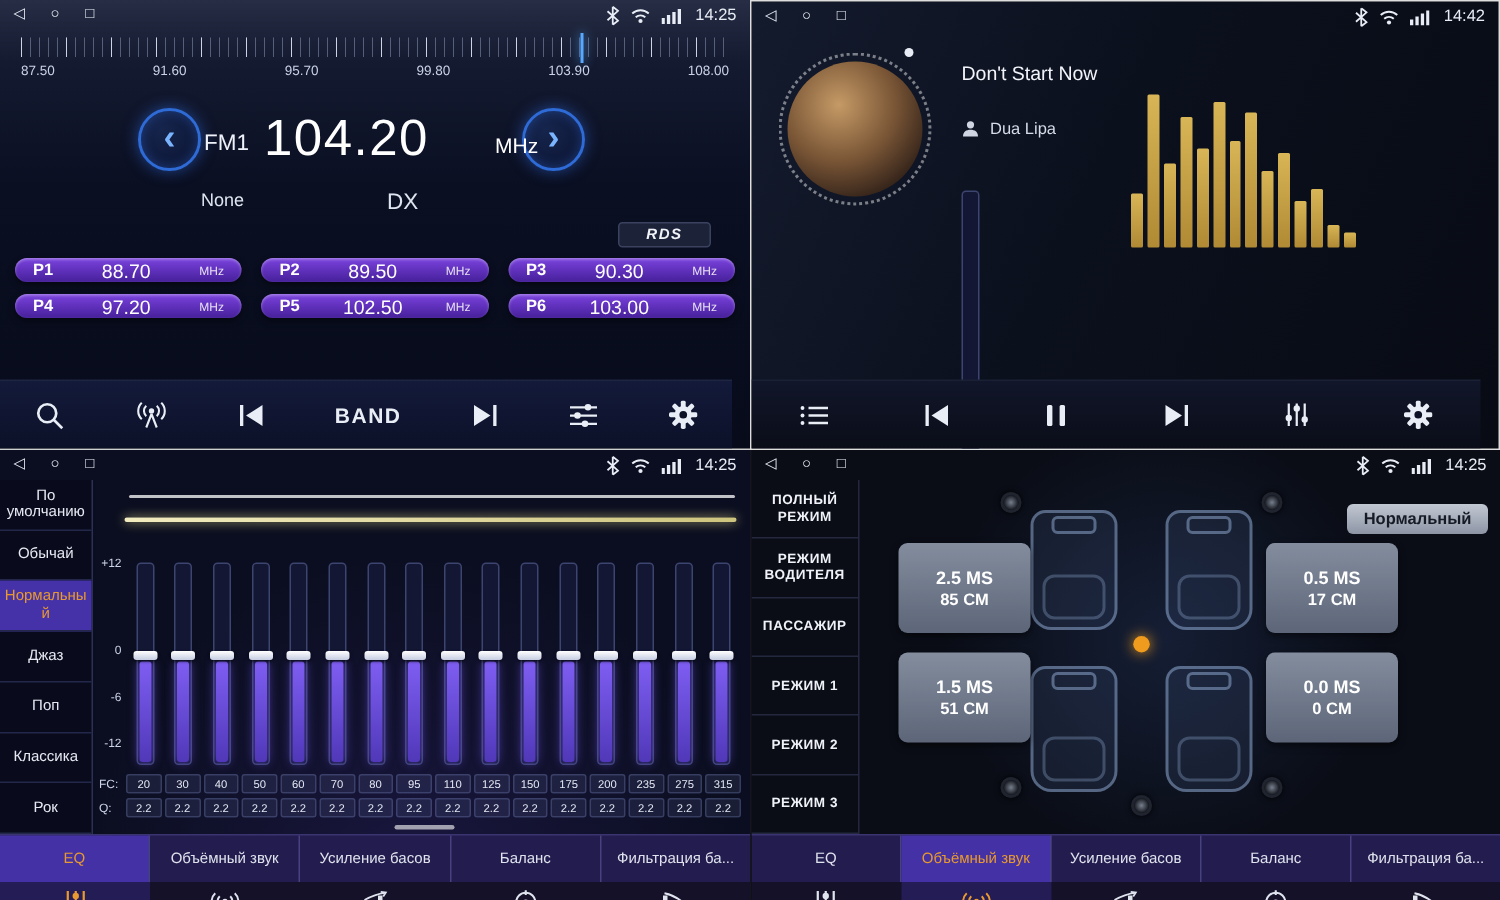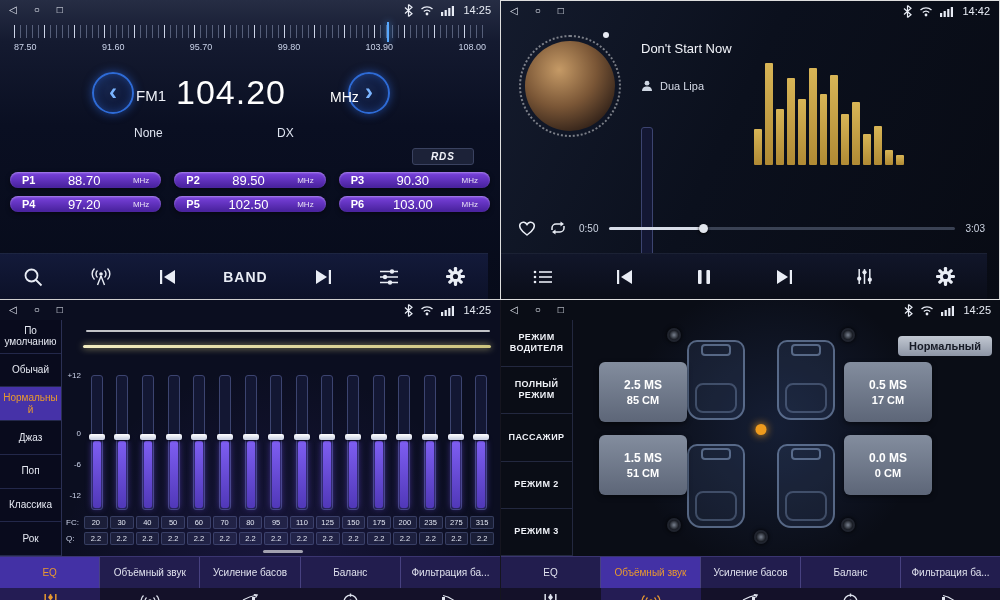--- a/index.html
+++ b/index.html
@@ -29,21 +29,21 @@
   .scale-labels{position:absolute;left:14px;right:14px;top:20px;display:flex;justify-content:space-between;font-size:9px;color:#c9d2e8}
   .tune-btn{position:absolute;top:72px;width:42px;height:42px;border-radius:50%;border:2px solid #2e6bd6;cursor:pointer;
     background:radial-gradient(circle at 35% 30%,#16254d,#0b1330);display:flex;align-items:center;justify-content:center;
     box-shadow:0 0 10px rgba(50,110,230,.55),inset 0 0 8px rgba(60,130,255,.35)}
   .tune-btn.prev{left:92px}.tune-btn.next{left:348px}
   .chev{font-size:24px;color:#7ab4ff;line-height:1;margin-top:-3px;font-weight:bold}
   .band-name{position:absolute;left:136px;top:87px;font-size:15px;color:#eef1f8}
   .freq-value{position:absolute;left:176px;top:73px;width:144px;text-align:left;font-size:34px;font-weight:normal;letter-spacing:1px}
   .freq-unit{position:absolute;left:330px;top:89px;font-size:14px}
   .mode-none{position:absolute;left:134px;top:126px;font-size:12px;color:#dfe4f0}
-  .mode-dx{position:absolute;left:277px;top:126px;font-size:12px;color:#dfe4f0;cursor:pointer}
+  .mode-dx{position:absolute;left:258px;top:126px;font-size:15px;color:#dfe4f0;cursor:pointer}
   .rds{position:absolute;right:26px;top:148px;font-style:italic;font-weight:bold;font-size:10px;padding:2px 18px;background:#1c2238;border:1px solid #3a4260;border-radius:3px;letter-spacing:1px;color:#f0f2f8}
   .presets{position:absolute;left:10px;right:10px;top:172px;display:grid;grid-template-columns:repeat(3,1fr);gap:8px 13px}
   .preset{height:16px;border-radius:14px;background:linear-gradient(180deg,#7b43df,#46209a);display:flex;align-items:center;padding:0 12px;gap:6px;cursor:pointer;
     box-shadow:inset 0 1px 2px rgba(255,255,255,.35),0 2px 5px rgba(0,0,0,.45)}
   .preset .p{font-weight:bold;font-size:11px}
   .preset .f{flex:1;text-align:center;font-size:13px}
   .preset .u{font-size:8px;opacity:.85}
 
   .toolbar{position:absolute;left:0;right:12px;bottom:0;height:46px;background:linear-gradient(180deg,#131a3a,#0c1128);border-top:1px solid rgba(120,140,200,.16);display:flex;align-items:center;justify-content:space-around;z-index:5}
   .q-tr .toolbar{background:linear-gradient(180deg,#11162a,#0a0d18)}
@@ -347,43 +347,20 @@
         <div class="sbar" style="height: 95%;"></div>
         <div class="sbar" style="height: 70%;"></div>
         <div class="sbar" style="height: 88%;"></div>
         <div class="sbar" style="height: 50%;"></div>
         <div class="sbar" style="height: 62%;"></div>
         <div class="sbar" style="height: 30%;"></div>
         <div class="sbar" style="height: 38%;"></div>
         <div class="sbar" style="height: 15%;"></div>
         <div class="sbar" style="height: 10%;"></div>
       </div>
-    <div class="controls">
-      <span class="ci">
-          <svg width="20" height="18" viewBox="0 0 20 18">
-            <path d="M10 16 C 3 11 1.5 7 3.5 4.5 C 5.5 2.2 8.5 3 10 5.5 C 11.5 3 14.5 2.2 16.5 4.5 C 18.5 7 17 11 10 16 Z" fill="none" stroke="currentColor" stroke-width="1.5"></path>
-          </svg>
-        </span>
-      <span class="ci">
-          <svg width="20" height="16" viewBox="0 0 20 16">
-            <g fill="none" stroke="currentColor" stroke-width="1.5">
-              <path d="M4 10 V8 A4 4 0 0 1 8 4 H14"></path>
-              <path d="M16 6 V8 A4 4 0 0 1 12 12 H6"></path>
-            </g>
-            <path d="M12.5 1.5 L16 4 L12.5 6.5 Z" fill="currentColor"></path>
-            <path d="M7.5 9.5 L4 12 L7.5 14.5 Z" fill="currentColor"></path>
-          </svg>
-        </span>
-      <span class="ptime">0:50</span>
-      <div class="progress">
-        <div class="progress-fill" id="progress-fill" style="width: 27%;"></div>
-        <div class="progress-knob" id="progress-knob" style="left: 27%;"></div>
-      </div>
-      <span class="ptime">3:03</span>
-    </div>
     <div class="toolbar">
       <span class="tb">
           <svg width="20" height="16" viewBox="0 0 20 16">
             <g fill="currentColor">
               <circle cx="2" cy="3" r="1.3"></circle>
               <circle cx="2" cy="8" r="1.3"></circle>
               <circle cx="2" cy="13" r="1.3"></circle>
             </g>
             <g stroke="currentColor" stroke-width="1.6">
               <line x1="6" y1="3" x2="19" y2="3"></line>
@@ -738,23 +715,24 @@
                 <rect x="3.6" y="5" width="2.2" height="6"></rect>
                 <rect x="7.2" y="3" width="2.2" height="8"></rect>
                 <rect x="10.8" y="1" width="2.2" height="10"></rect>
               </g>
             </svg>
           </span>
           <span class="sb-time">14:25</span>
         </div>
       </div>
     <div class="s-sidebar" id="s-modes">
+        <div class="s-mode">ПОЛНЫЙ РЕЖИМ</div>
         <div class="s-mode">РЕЖИМ ВОДИТЕЛЯ</div>
-        <div class="s-mode">ПОЛНЫЙ РЕЖИМ</div>
         <div class="s-mode">ПАССАЖИР</div>
+        <div class="s-mode">РЕЖИМ 1</div>
         <div class="s-mode">РЕЖИМ 2</div>
         <div class="s-mode">РЕЖИМ 3</div>
       </div>
     <button class="normal-btn">Нормальный</button>
     <div class="s-main" id="s-main">
       <div class="cabin">
         <div class="seat s-fl"></div>
         <div class="seat s-fr"></div>
         <div class="seat s-rl"></div>
         <div class="seat s-rr"></div>

